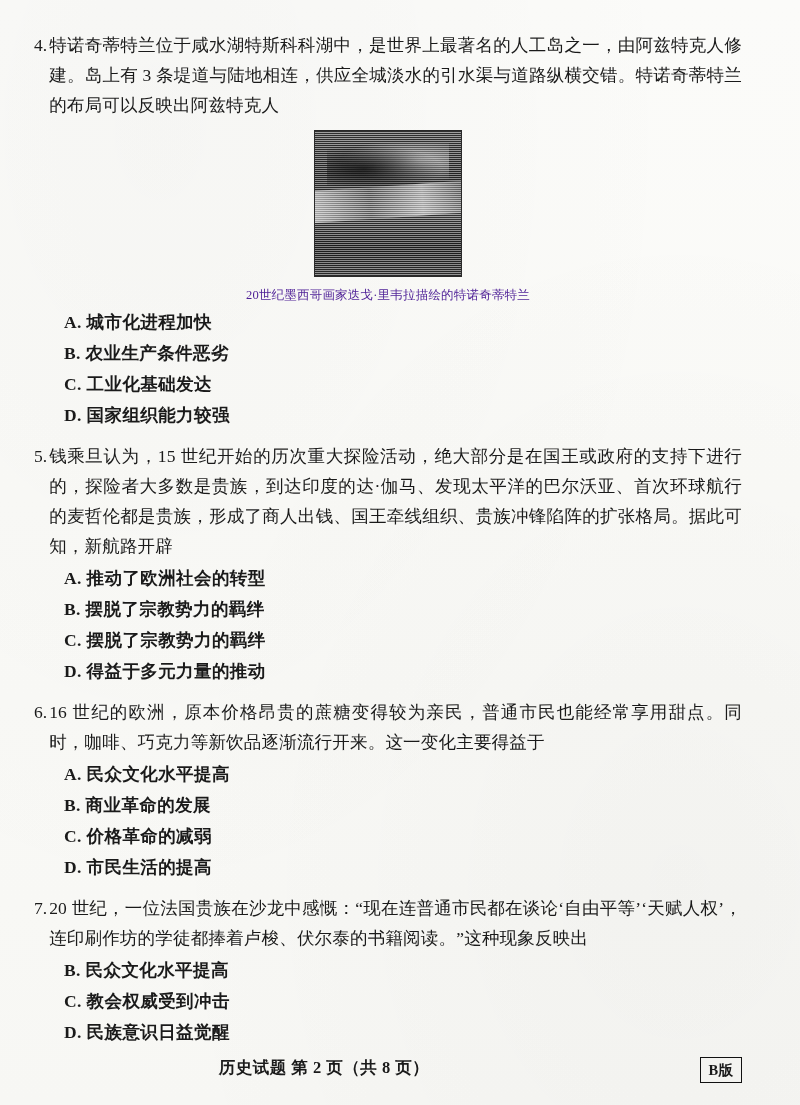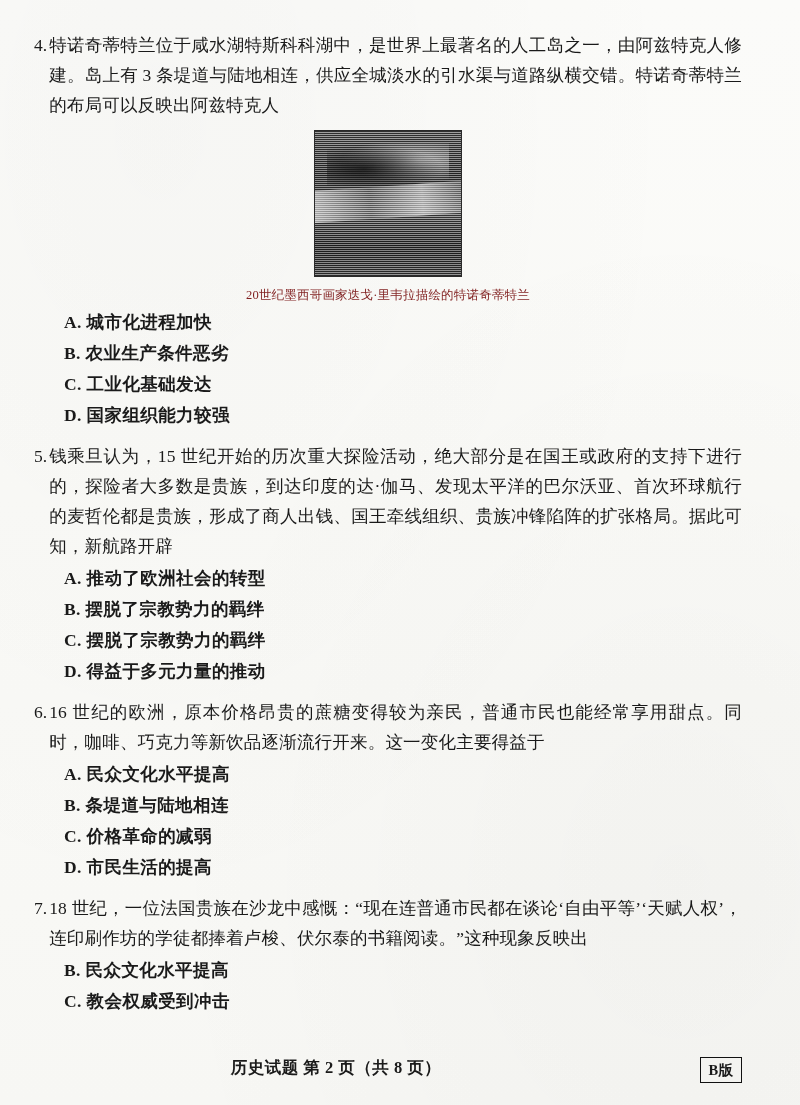--- a/index.html
+++ b/index.html
@@ -97,25 +97,25 @@
     width: 84%; height: 30%;
     background:
       radial-gradient(ellipse at 30% 60%, rgba(20,20,20,0.85), rgba(20,20,20,0) 65%),
       radial-gradient(ellipse at 75% 40%, rgba(240,240,240,0.55), rgba(240,240,240,0) 60%);
   }
   .fig-cap {
     font-size: 12.5px;
     line-height: 20px;
     margin-top: 4px;
     letter-spacing: 0.2px;
-    color: #7f1d1d;
+    color: #4c1d95;
   }
   .footer {
     position: absolute;
-    left: 16px;
+    left: 4px;
     bottom: 26px;
     width: 640px;
     display: flex;
     align-items: center;
     justify-content: center;
     text-align: right;
   }
   .footer-text {
     font-size: 16.5px;
     letter-spacing: 0.5px;
@@ -178,36 +178,37 @@
 
   <div class="spacer-sm"></div>
 
   <div class="q">
     <div class="q-body">
       <span class="q-num">6.</span>
       <span class="q-text">16 世纪的欧洲，原本价格昂贵的蔗糖变得较为亲民，普通市民也能经常享用甜点。同时，咖啡、巧克力等新饮品逐渐流行开来。这一变化主要得益于</span>
     </div>
     <ul class="opts">
       <li class="opt">A. 民众文化水平提高</li>
-      <li class="opt">B. 条堤道与陆地相连</li>
+      <li class="opt">B. 商业革命的发展</li>
       <li class="opt">C. 价格革命的减弱</li>
       <li class="opt">D. 市民生活的提高</li>
     </ul>
   </div>
 
   <div class="spacer-sm"></div>
 
   <div class="q">
     <div class="q-body">
       <span class="q-num">7.</span>
-      <span class="q-text">18 世纪，一位法国贵族在沙龙中感慨：“现在连普通市民都在谈论‘自由平等’‘天赋人权’，连印刷作坊的学徒都捧着卢梭、伏尔泰的书籍阅读。”这种现象反映出</span>
+      <span class="q-text">20 世纪，一位法国贵族在沙龙中感慨：“现在连普通市民都在谈论‘自由平等’‘天赋人权’，连印刷作坊的学徒都捧着卢梭、伏尔泰的书籍阅读。”这种现象反映出</span>
     </div>
     <ul class="opts">
       <li class="opt">B. 民众文化水平提高</li>
       <li class="opt">C. 教会权威受到冲击</li>
+      <li class="opt">D. 民族意识日益觉醒</li>
     </ul>
   </div>
 
 </div>
 
 <div class="footer">
   <span class="footer-text">历史试题 第 2 页（共 8 页）</span>
 </div>
 <div class="version-badge">B版</div>
 

